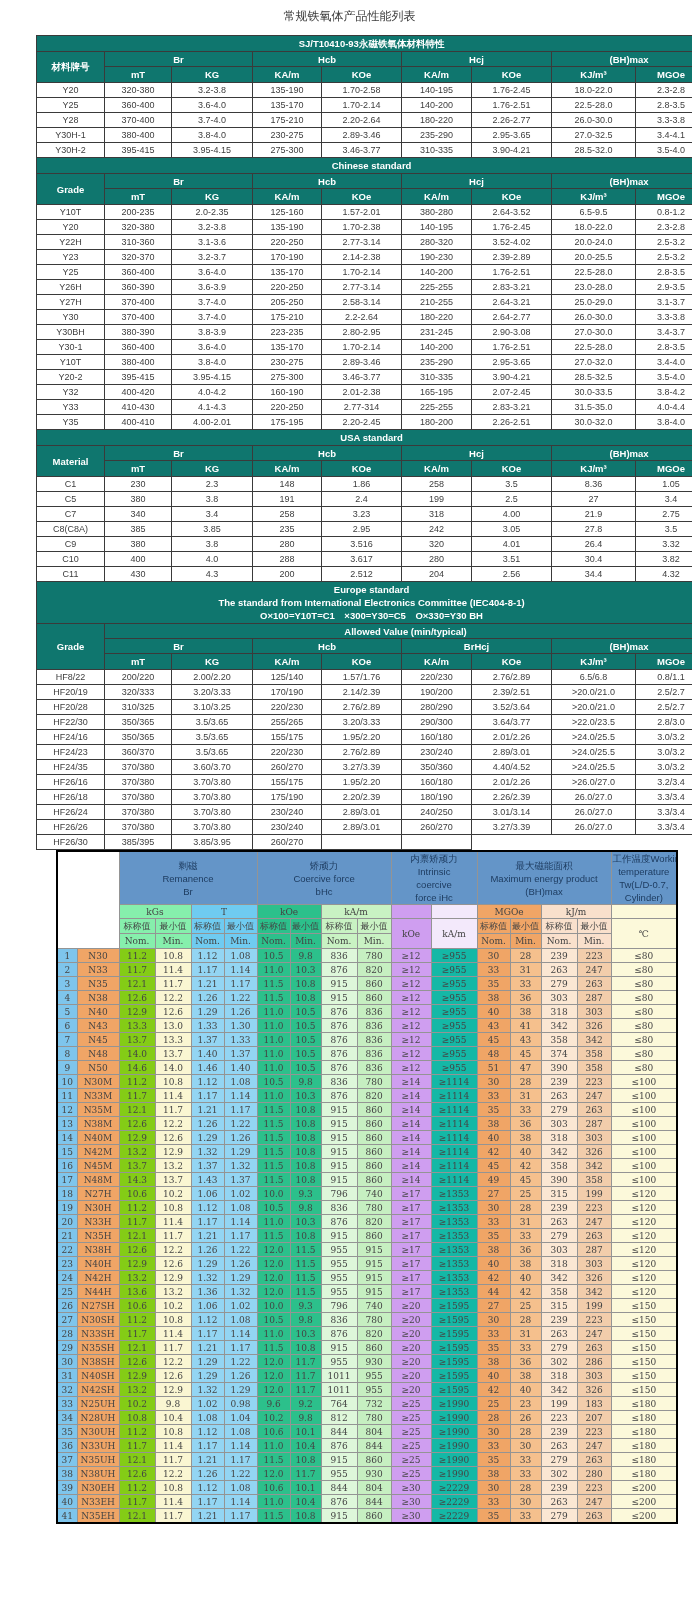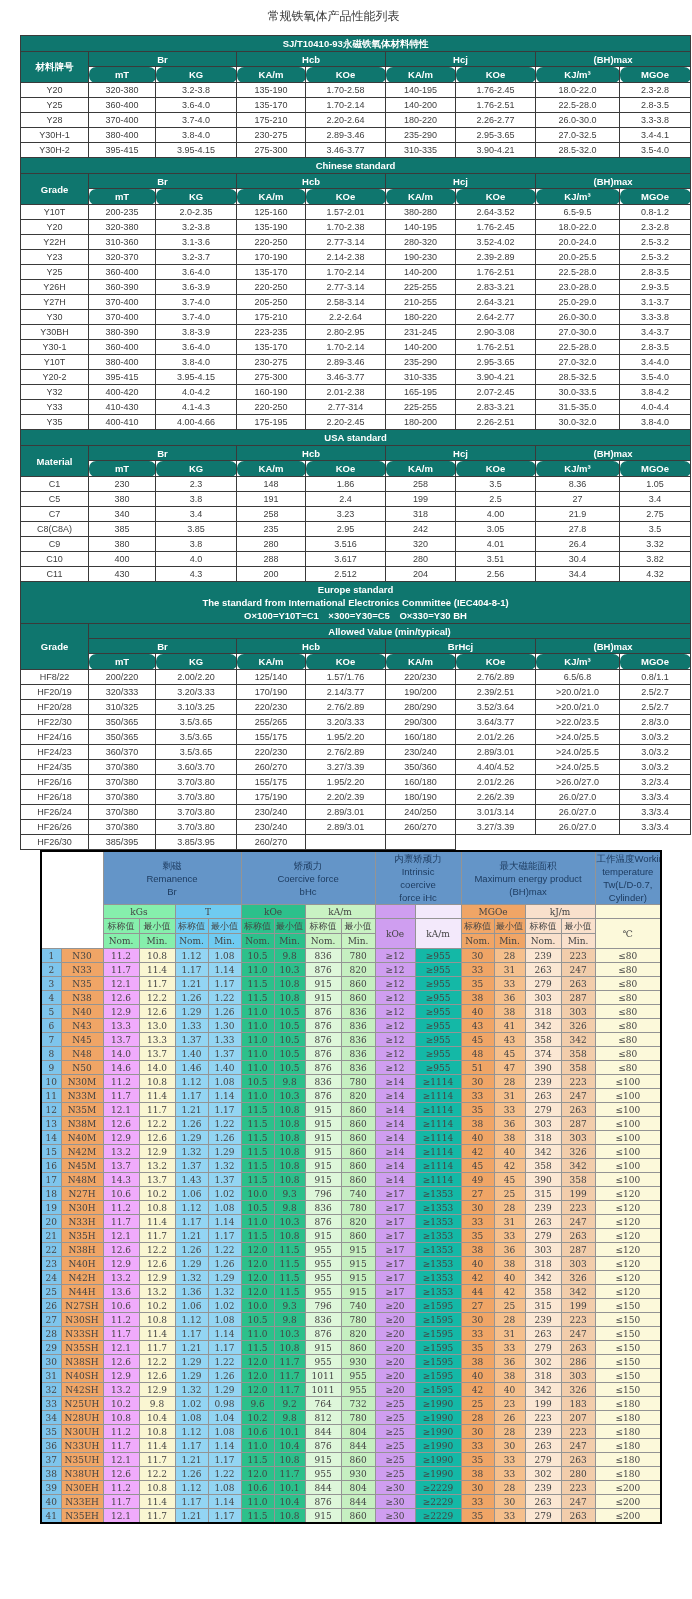--- a/index.html
+++ b/index.html
@@ -1,27 +1,27 @@
 <!DOCTYPE html>
 <html><head>
 <meta charset="utf-8">
 <style>
   html,body{margin:0;padding:0;background:#fff;}
-  .page{width:667px;font-family:"Liberation Sans",sans-serif;background:#fff;}
+  .page{width:667px;font-family:"Liberation Sans",sans-serif;background:#fff;padding-left:16px;}
   .title{font-size:12px;color:#3c3c3c;text-align:center;margin:8px 0 10px 0;font-weight:normal;}
   .title2{margin-top:44px;margin-bottom:12px;}
 
   
   table{border-collapse:collapse;table-layout:fixed;}
   #ferrite-table{margin-left:20px;width:670px;}
   #ferrite-table td{border:1px solid #3a3a3a;text-align:center;font-size:9px;color:#3d3d3d;
     height:12px;padding:1px 2px;overflow:hidden;white-space:nowrap;background:#fff;}
   #ferrite-table .f-band,#ferrite-table .f-hdr{background:#0f766e;color:#fff;font-weight:bold;font-size:9.5px;}
   #ferrite-table .f-band div{line-height:13px;}
-  #ferrite-table .f-unit{height:13px;border-radius:7px;}
+  #ferrite-table .f-unit{height:13px;}
 
   
   #ndfeb-table{margin-left:40px;width:620px;border:2px solid #000000;}
   #ndfeb-table td{border:1px solid #949494;text-align:center;font-size:9px;color:#444;
     height:13px;padding:0 1px;overflow:hidden;white-space:nowrap;
     font-family:"DejaVu Serif",serif;}
   #ndfeb-table .n-blue{background:#6495c8;color:#1c3a5e;font-size:9.5px;
     font-family:"Liberation Sans",sans-serif;}
   #ndfeb-table .n-blue div{line-height:13px;}
   #ndfeb-table .n-corner{background:#fff;}
@@ -31,21 +31,21 @@
   .u-koe{background:#2cc08b;color:#1d5c42;font-family:"Liberation Sans",sans-serif;}
   .u-koe.n-sub{color:#f2fbf6;}
   .u-kam{background:#c9f2c3;color:#375c34;font-family:"Liberation Sans",sans-serif;}
   .u-ihc1{background:#cf9ef0;color:#4a2b66;font-family:"Liberation Sans",sans-serif;}
   .u-ihc2{background:#f3e9fb;color:#555;font-family:"Liberation Sans",sans-serif;}
   .u-mgoe{background:#f0a566;color:#5e3012;font-family:"Liberation Sans",sans-serif;}
   .u-kjm{background:#f9e0cc;color:#5e3c22;font-family:"Liberation Sans",sans-serif;}
   .u-temp{background:#fcf9da;color:#4a4a2e;font-family:"Liberation Sans",sans-serif;}
   .c-num{background:#7ec5ec;color:#1c4f7c;}
   .c-grade{background:#f0a566;color:#963c20;}
-  .c-kgs-n{background:#f0abfc;}
+  .c-kgs-n{background:#84cc16;}
   .c-kgs-m{background:#faf6d2;}
   .c-t-n,.c-t-m{background:#93d5f3;color:#23445a;}
   .c-koe-n,.c-koe-m{background:#2cc08b;color:#f6fffb;}
   .c-kam-n{background:#def7da;}
   .c-kam-m{background:#c6efc1;}
   .c-ihc1{background:#cf9ef0;color:#3f3f3f;}
   .c-ihc2{background:#14b8a6;color:#3f3f3f;}
   .c-mgoe-n{background:#f0a566;color:#4f2c14;}
   .c-mgoe-m{background:#f5c08d;color:#4f2c14;}
   .c-kjm-n{background:#fbe7d3;}
@@ -320,21 +320,21 @@
           <td>220-250</td>
           <td>2.77-314</td>
           <td>225-255</td>
           <td>2.83-3.21</td>
           <td>31.5-35.0</td>
           <td>4.0-4.4</td>
         </tr>
         <tr>
           <td>Y35</td>
           <td>400-410</td>
-          <td>4.00-4.66</td>
+          <td>4.00-2.01</td>
           <td>175-195</td>
           <td>2.20-2.45</td>
           <td>180-200</td>
           <td>2.26-2.51</td>
           <td>30.0-32.0</td>
           <td>3.8-4.0</td>
         </tr>
         <tr>
           <td colspan="9" class="f-band">
             <div>USA standard</div>
@@ -470,21 +470,21 @@
           <td>220/230</td>
           <td>2.76/2.89</td>
           <td>6.5/6.8</td>
           <td>0.8/1.1</td>
         </tr>
         <tr>
           <td>HF20/19</td>
           <td>320/333</td>
           <td>3.20/3.33</td>
           <td>170/190</td>
-          <td>2.14/3.77</td>
+          <td>2.14/2.39</td>
           <td>190/200</td>
           <td>2.39/2.51</td>
           <td>&gt;20.0/21.0</td>
           <td>2.5/2.7</td>
         </tr>
         <tr>
           <td>HF20/28</td>
           <td>310/325</td>
           <td>3.10/3.25</td>
           <td>220/230</td>

